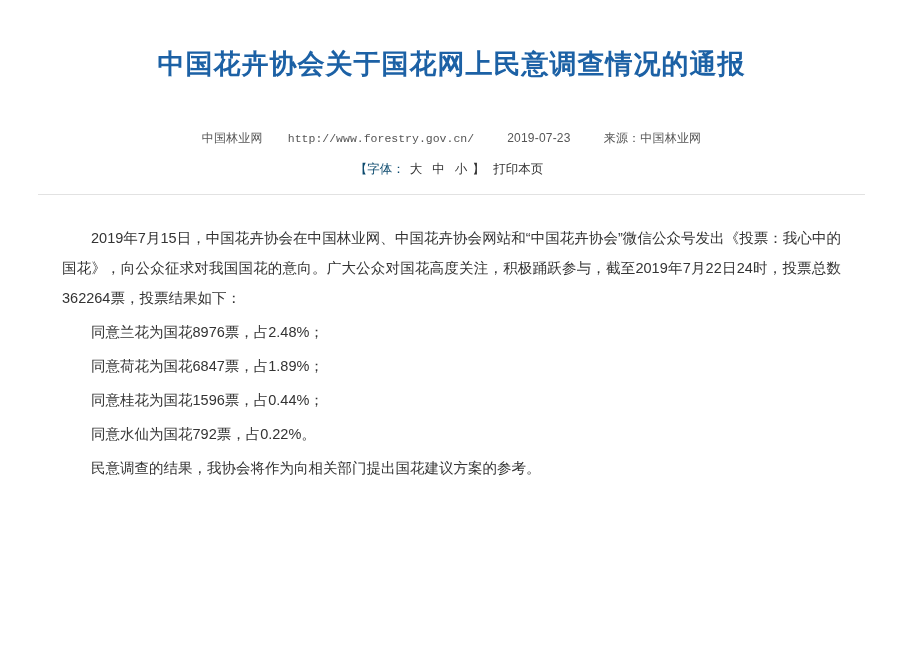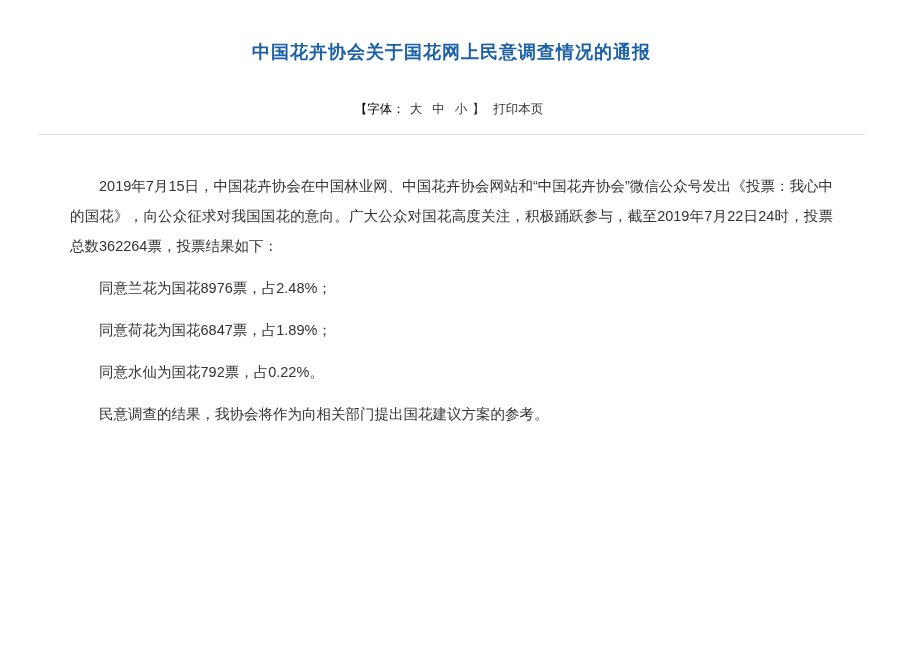--- a/index.html
+++ b/index.html
@@ -17,21 +17,21 @@
   .page {
     position: relative;
     width: 903px;
     height: 665px;
     box-sizing: border-box;
     padding: 0 30px;
   }
   .article-title {
     text-align: center;
     color: #1c61a5;
-    font-size: 18px;
+    font-size: 27px;
     font-weight: bold;
     letter-spacing: 1px;
     padding-top: 28px;
     padding-bottom: 10px;
     line-height: 1.4;
   }
   .meta-line {
     text-align: center;
     font-size: 12px;
     color: #555555;
@@ -52,21 +52,21 @@
     display: inline-block;
     width: 26px;
   }
   .tools-line {
     text-align: center;
     font-size: 12.5px;
     color: #333333;
     padding-top: 14px;
   }
   .tools-line .fs-label {
-    color: #000000;
+    color: #0c4a6e;
   }
   .tools-line a {
     color: #333333;
     text-decoration: none;
     margin: 0 5px;
   }
   .print-link {
     margin-left: 38px;
     color: #333333;
     text-decoration: none;
@@ -76,50 +76,60 @@
     border-top: 1px solid #e2e2e2;
   }
   .content {
     padding: 24px 28px 0 28px;
     font-size: 14.5px;
     line-height: 30px;
     color: #333333;
     text-align: justify;
   }
   .content p {
-    margin: 12px;
+    margin: 4px;
     text-indent: 2em;
   }
   .vote-item {
     margin: 0;
     text-indent: 2em;
   }
   .tail {
     text-indent: 2em;
   }
   .no-indent {
     text-indent: 0;
   }
 </style>
 </head>
 <body>
 
 <div class="page">
 
   <h1 class="article-title">中国花卉协会关于国花网上民意调查情况的通报</h1>
 
+  <div class="meta-line">
+    <span>中国林业网</span>
+    <span class="meta-sep"></span>
+    <span class="source-url">http://www.forestry.gov.cn/</span>
+    <span class="meta-sep-wide"></span>
+    <span>2019-07-23</span>
+    <span class="meta-sep-wide"></span>
+    <span>来源：中国林业网</span>
+  </div>
 
   <div class="tools-line">
     <span class="fs-label">【字体：</span><a href="#">大</a><a href="#">中</a><a href="#">小</a><span>】</span>
     <a href="#" class="print-link">打印本页</a>
   </div>
 
   <div class="divider"></div>
 
   <div class="content">
     <p>2019年7月15日，中国花卉协会在中国林业网、中国花卉协会网站和“中国花卉协会”微信公众号发出《投票：我心中的国花》，向公众征求对我国国花的意向。广大公众对国花高度关注，积极踊跃参与，截至2019年7月22日24时，投票总数362264票，投票结果如下：</p>
     <p class="vote-item">同意兰花为国花8976票，占2.48%；</p>
     <p class="vote-item">同意荷花为国花6847票，占1.89%；</p>
+    <p class="vote-item">同意桂花为国花1596票，占0.44%；</p>
     <p class="vote-item">同意水仙为国花792票，占0.22%。</p>
     <p class="no-indent">民意调查的结果，我协会将作为向相关部门提出国花建议方案的参考。</p>
   </div>
 
 </div>
 
 </body></html>

